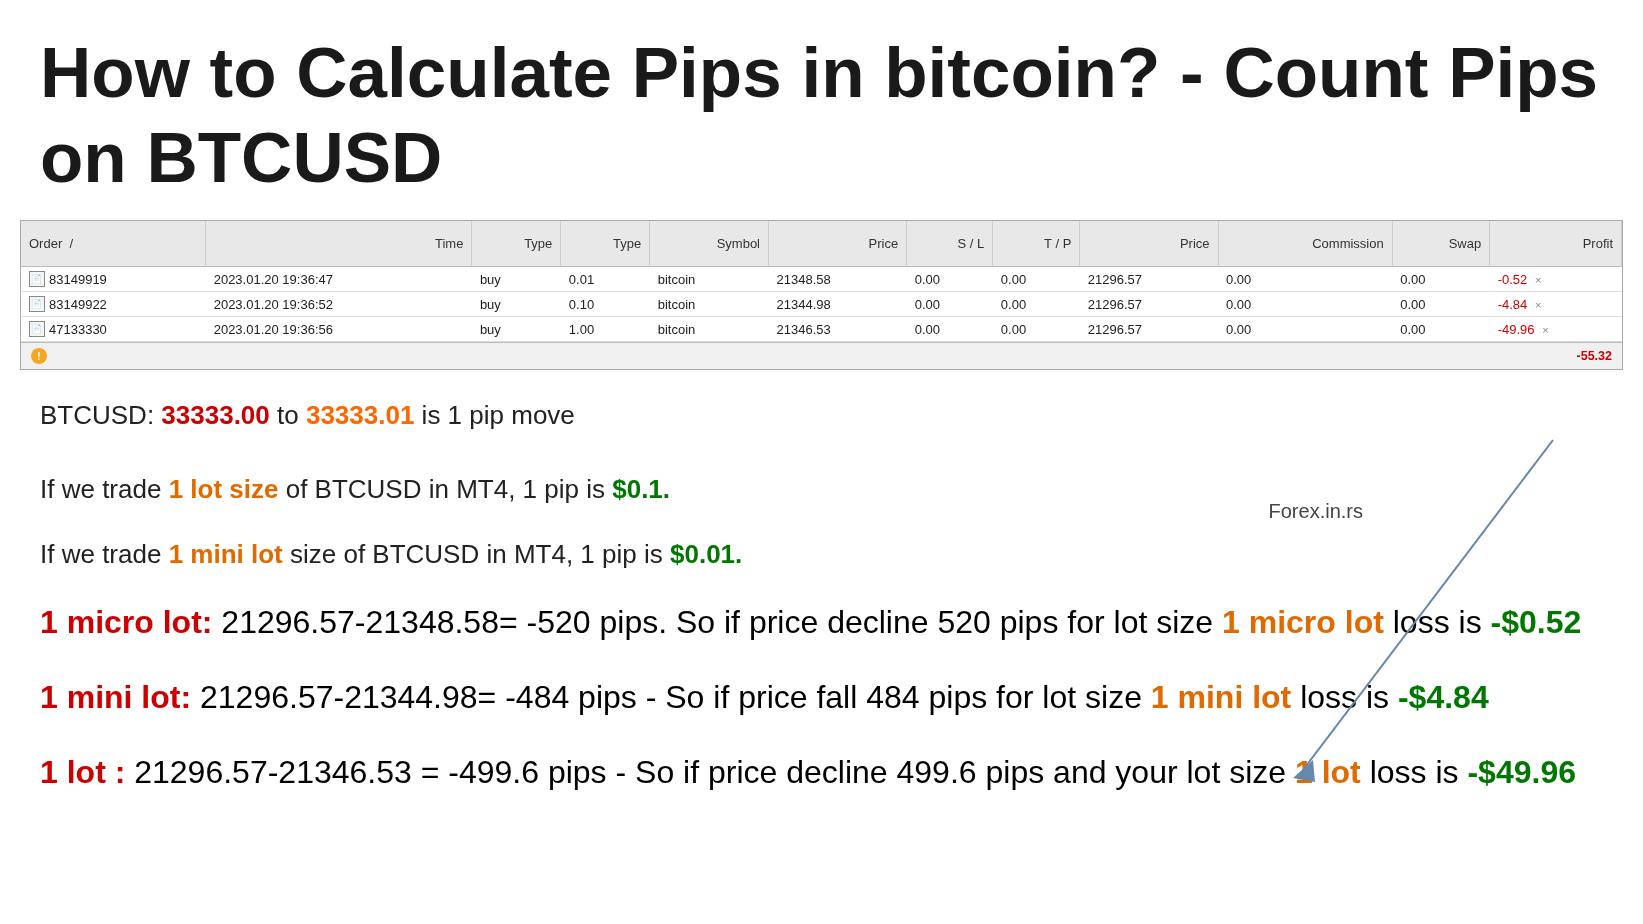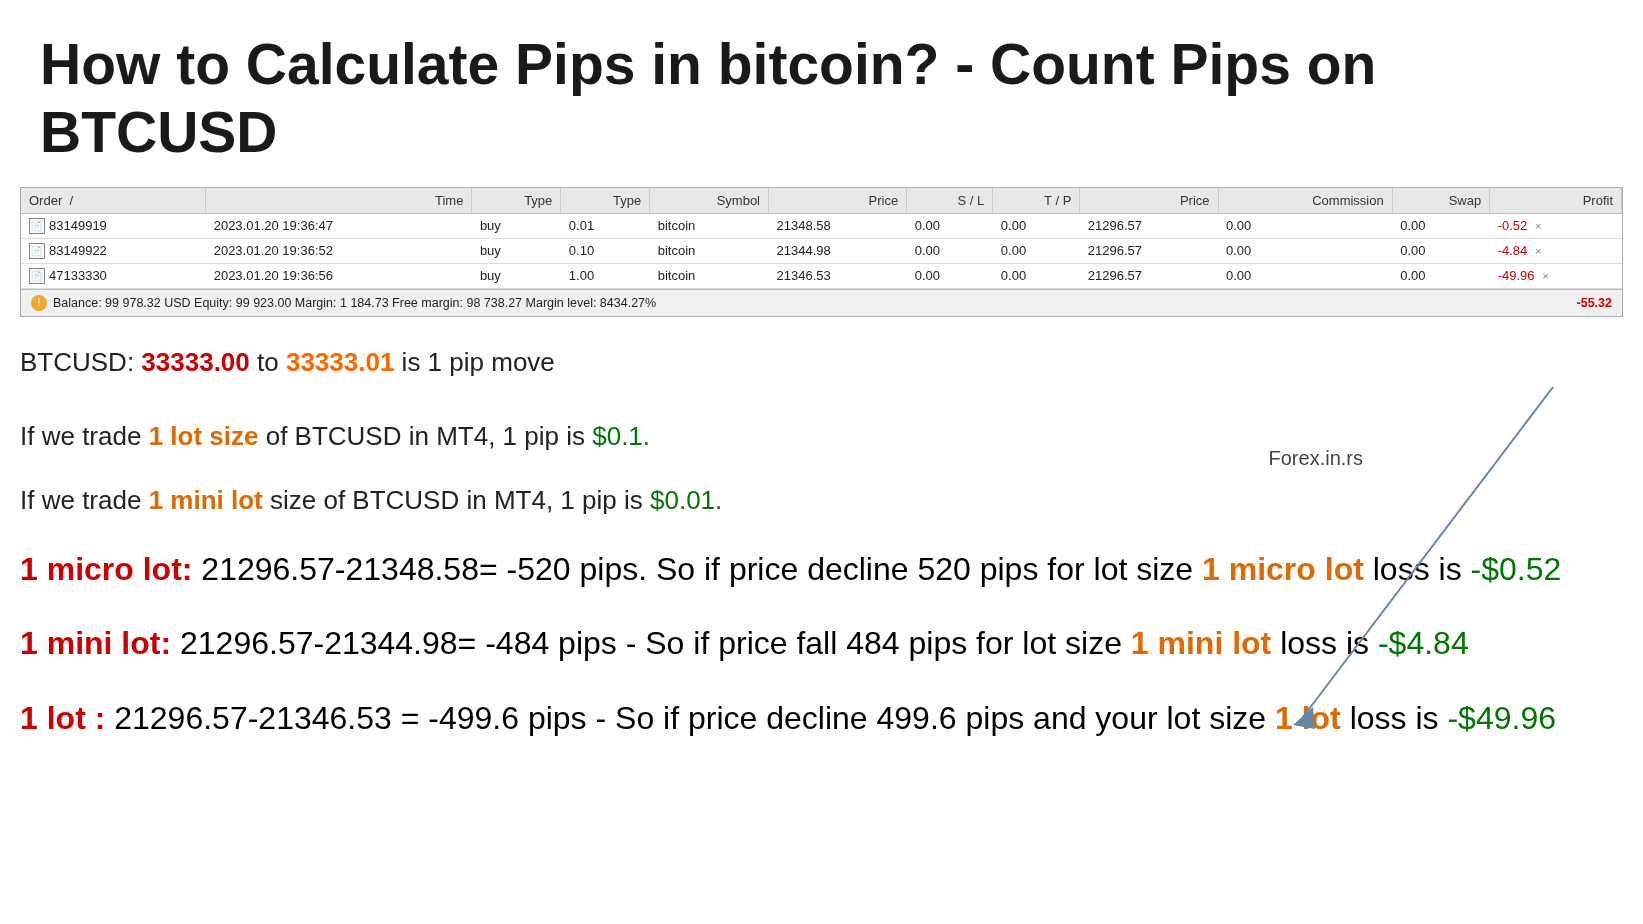--- a/index.html
+++ b/index.html
@@ -5,21 +5,21 @@
     * { margin: 0; padding: 0; box-sizing: border-box; }
     body {
       background: #ffffff;
       font-family: Arial, sans-serif;
       width: 1643px;
       min-height: 924px;
       overflow-x: hidden;
     }
 
     .page-title {
-      font-size: 57px;
+      font-size: 71px;
       font-weight: bold;
       color: #1a1a1a;
       padding: 30px 40px 20px 40px;
       line-height: 1.2;
     }
 
     
     .trading-table-container {
       border: 1px solid #aaa;
       margin: 0 20px;
@@ -31,21 +31,21 @@
       width: 100%;
       border-collapse: collapse;
     }
 
     .trading-table thead tr {
       background: #e8e8e8;
       border-bottom: 1px solid #bbb;
     }
 
     .trading-table thead th {
-      padding: 5px 8px;
+      padding: 15px 8px;
       text-align: right;
       font-weight: normal;
       color: #333;
       border-right: 1px solid #ccc;
       white-space: nowrap;
     }
 
     .trading-table thead th:first-child {
       text-align: left;
     }
@@ -125,21 +125,21 @@
       font-weight: bold;
     }
 
     .balance-neg {
       color: #c00;
       font-weight: bold;
     }
 
     
     .content-area {
-      padding: 30px 20px;
+      padding: 30px 40px;
       position: relative;
     }
 
     .pip-definition {
       font-size: 26px;
       color: #222;
       margin-bottom: 40px;
       font-weight: normal;
     }
 
@@ -161,21 +161,21 @@
     }
 
     .highlight-orange {
       color: #e06a00;
       font-weight: bold;
       margin-top: 48px;
     }
 
     .highlight-green {
       color: #007700;
-      font-weight: normal;
+      font-weight: bold;
     }
 
     .watermark {
       position: absolute;
       top: 130px;
       right: 280px;
       font-size: 20px;
       color: #444;
       font-weight: normal;
     }
@@ -299,21 +299,20 @@
           <span class="profit-neg">-49.96</span>
           <span class="close-btn">×</span>
         </td>
       </tr>
     </tbody>
   </table>
 
   <div class="balance-row">
     <div class="balance-left">
       <span class="warning-icon">!</span>
-      <span>Balance: 99 978.32 USD  Equity: 99 923.00  Margin: 1 184.73  Free margin: 98 738.27  Margin level: 8434.27%</span>
     </div>
     <span class="balance-neg">-55.32</span>
   </div>
 </div>
 
 <div class="content-area">
 
   <div class="pip-definition">
     <span>BTCUSD: </span><span class="pip-num-red">33333.00</span><span> to </span><span class="pip-num-orange">33333.01</span><span> is 1 pip move</span>
   </div>

